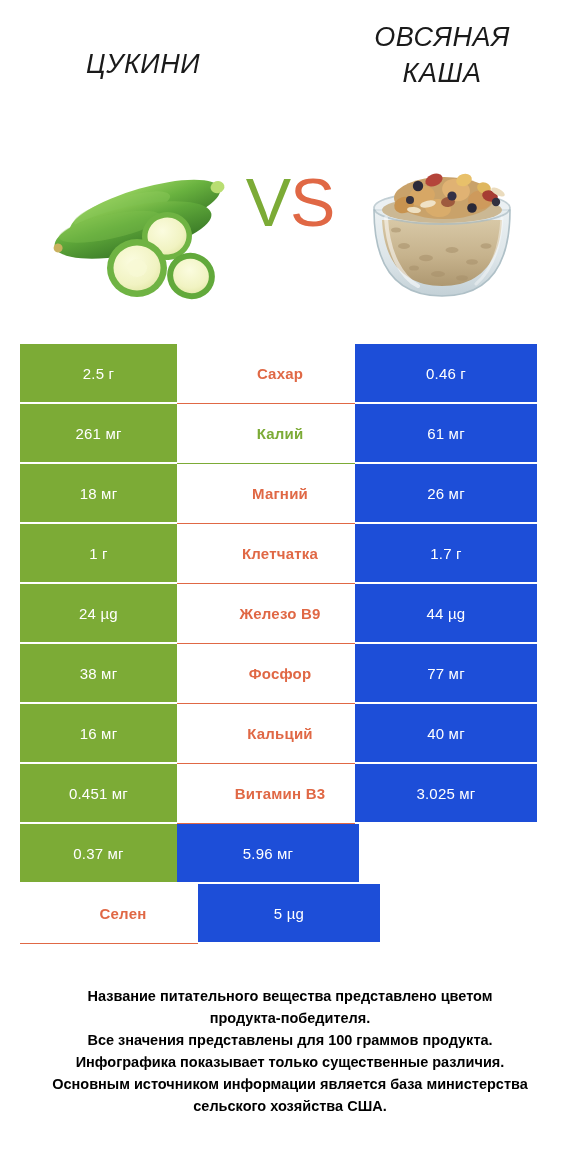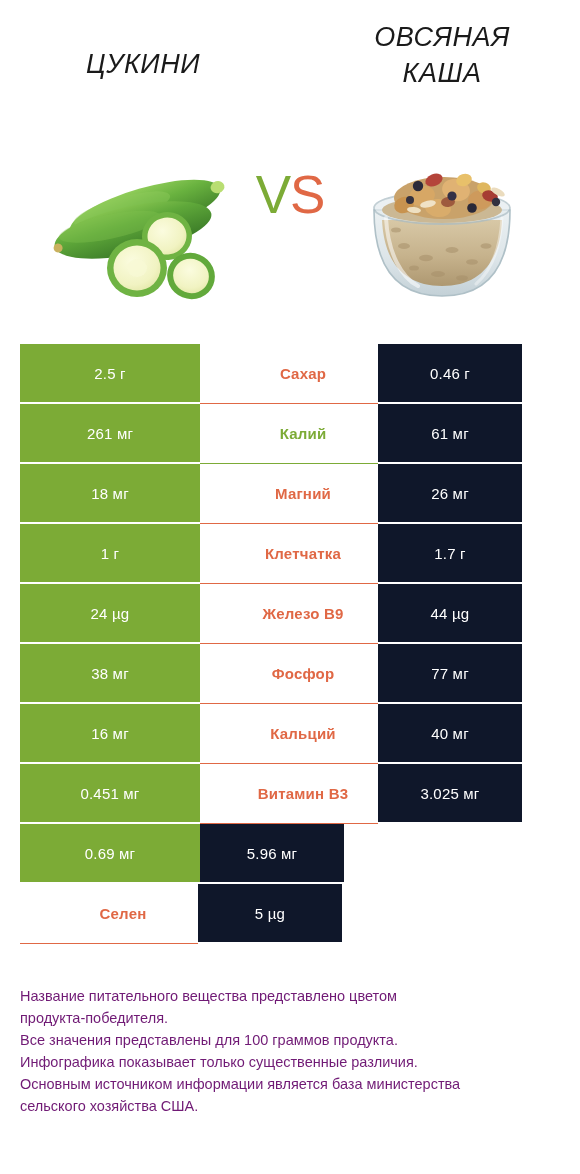--- a/index.html
+++ b/index.html
@@ -54,21 +54,21 @@
   }
   .img-left  { left: 45px;  width: 190px; height: 150px; top: 28px; }
   .img-right { left: 352px; width: 180px; height: 150px; top: 28px; }
 
   .vs {
     position: absolute;
     left: 230px;
     top: 38px;
     width: 120px;
     text-align: center;
-    font-size: 53px;
+    font-size: 68px;
     line-height: 1;
     font-weight: 400;
     letter-spacing: -1px;
   }
   .vs .v { color: #7CAB36; }
   .vs .s { color: #E06845; }
 
   
   .hero-img svg { display: block; width: 100%; height: 100%; }
 
@@ -86,51 +86,52 @@
   }
   .cell {
     display: flex;
     align-items: center;
     justify-content: center;
     font-size: 15px;
     letter-spacing: 0.2px;
     box-sizing: border-box;
   }
   .cell-left {
-    width: 180px;
+    width: 157px;
     background: #7CAB36;
     color: #ffffff;
     border-bottom: 2px solid #ffffff;
   }
   .cell-right {
-    width: 144px;
-    background: #0f172a;
+    width: 182px;
+    background: #1d4ed8;
     color: #ffffff;
     border-bottom: 2px solid #ffffff;
   }
   .cell-mid {
     width: 178px;
     background: #ffffff;
     font-weight: 700;
     font-size: 15px;
     padding-left: 28px;
   }
   .cell-mid.win-green  { color: #7CAB36; border-bottom: 1px solid #7CAB36; }
   .cell-mid.win-orange { color: #E06845; border-bottom: 1px solid #E06845; }
 
   
   .footnote {
     position: absolute;
     left: 20px;
     top: 985px;
     width: 540px;
-    text-align: left;
+    text-align: center;
     font-size: 14.5px;
     line-height: 1.52;
-    color: #701a75;
+    color: #000000;
+    font-weight: bold;
   }
   .footnote div { white-space: nowrap; }
 </style>
 </head>
 <body>
 
 <div class="titles">
   <div class="title title-left">Цукини</div>
   <div class="title title-right">
     <span>Овсяная</span><br>
@@ -297,21 +298,21 @@
       <div class="cell cell-left">16 мг</div>
       <div class="cell cell-mid win-orange">Кальций</div>
       <div class="cell cell-right">40 мг</div>
     </div>
     <div class="row">
       <div class="cell cell-left">0.451 мг</div>
       <div class="cell cell-mid win-orange">Витамин B3</div>
       <div class="cell cell-right">3.025 мг</div>
     </div>
     <div class="row">
-      <div class="cell cell-left">0.69 мг</div>
+      <div class="cell cell-left">0.37 мг</div>
       <div class="cell cell-right">5.96 мг</div>
     </div>
     <div class="row">
       <div class="cell cell-mid win-orange">Селен</div>
       <div class="cell cell-right">5 µg</div>
     </div>
   </div>
 
 <div class="footnote">
   <div>Название питательного вещества представлено цветом</div>

